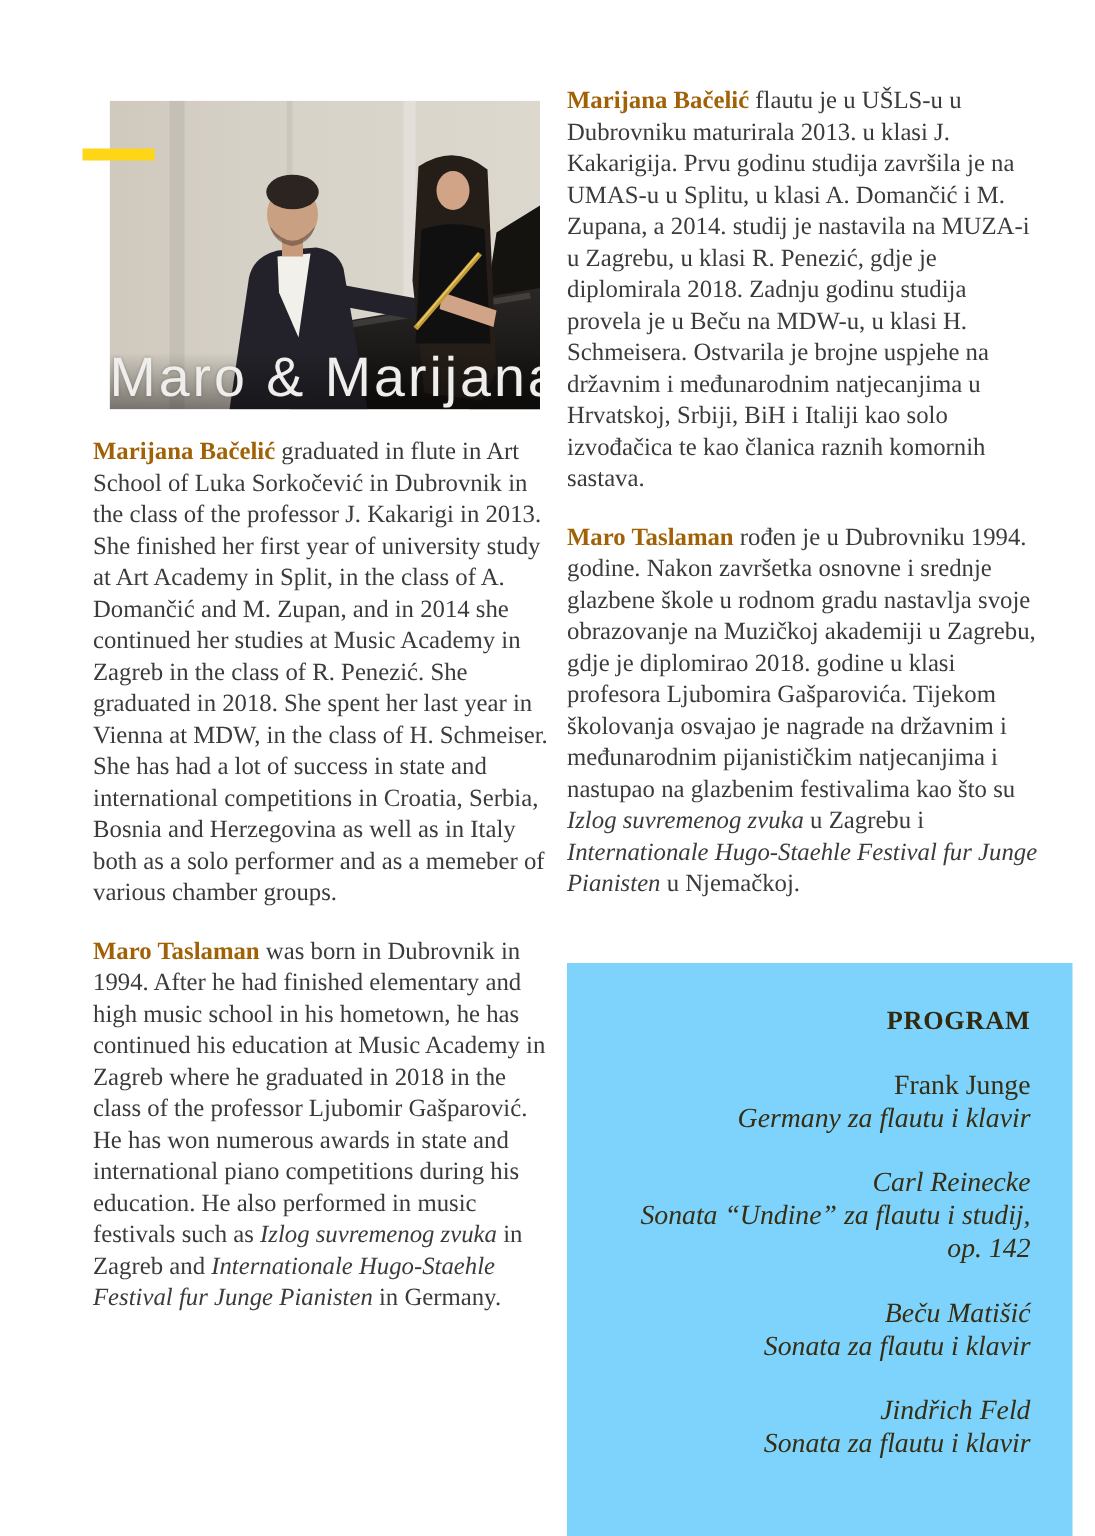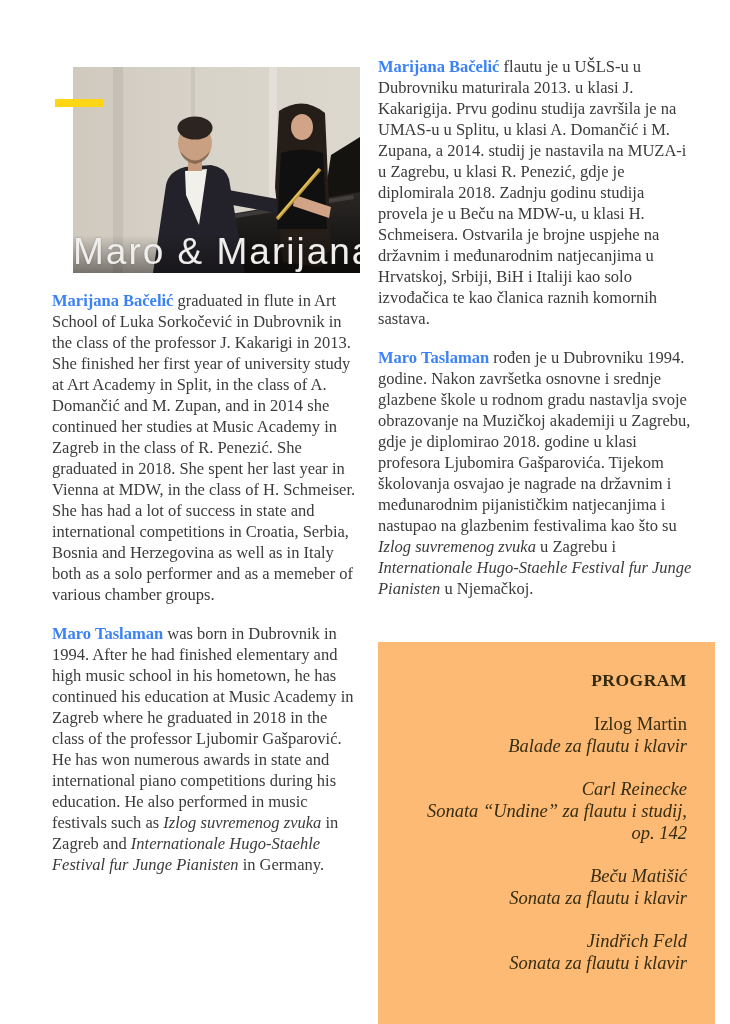--- a/index.html
+++ b/index.html
@@ -31,24 +31,24 @@
   .accent-dash{
     position:absolute;left:55px;top:99px;width:48px;height:8px;
     z-index:5;
   }
   
   .col{
     position:absolute;
     font-size:16.5px;line-height:21px;
     text-align:left;
   }
-  .col-left{left:52px;top:290px;width:304px;}
+  .col-left{left:62px;top:290px;width:304px;}
   .col-right{left:378px;top:56px;width:314px;}
   .col p{margin:0 0 18px 0;}
-  .col b{color:#3b82f6;}
+  .col b{color:#a16207;}
   .col em{}
   
   .program-box{
     position:absolute;left:378px;top:642px;width:337px;height:382px;
     box-sizing:border-box;
     padding:28px 28px 0 20px;
     text-align:right;
   }
   .program-title{
     font-weight:bold;
@@ -133,26 +133,26 @@
   <div class="col col-left">
     <p><b>Marijana Bačelić</b><span> graduated in flute in Art School of Luka Sorkočević in Dubrovnik in the class of the professor J. Kakarigi in 2013. She finished her first year of university study at Art Academy in Split, in the class of A. Domančić and M. Zupan, and in 2014 she continued her studies at Music Academy in Zagreb in the class of R. Penezić. She graduated in 2018. She spent her last year in Vienna at MDW, in the class of H. Schmeiser. She has had a lot of success in state and international competitions in Croatia, Serbia, Bosnia and Herzegovina as well as in Italy both as a solo performer and as a memeber of various chamber groups.</span></p>
     <p><b>Maro Taslaman</b><span> was born in Dubrovnik in 1994. After he had finished elementary and high music school in his hometown, he has continued his education at Music Academy in Zagreb where he graduated in 2018 in the class of the professor Ljubomir Gašparović. He has won numerous awards in state and international piano competitions during his education. He also performed in music festivals such as </span><em>Izlog suvremenog zvuka</em><span> in Zagreb and </span><em>Internationale Hugo-Staehle Festival fur Junge Pianisten</em><span> in Germany.</span></p>
   </div>
 
   <div class="col col-right">
     <p><b>Marijana Bačelić</b><span> flautu je u UŠLS-u u Dubrovniku maturirala 2013. u klasi J. Kakarigija. Prvu godinu studija završila je na UMAS-u u Splitu, u klasi A. Domančić i M. Zupana, a 2014. studij je nastavila na MUZA-i u Zagrebu, u klasi R. Penezić, gdje je diplomirala 2018. Zadnju godinu studija provela je u Beču na MDW-u, u klasi H. Schmeisera. Ostvarila je brojne uspjehe na državnim i međunarodnim natjecanjima u Hrvatskoj, Srbiji, BiH i Italiji kao solo izvođačica te kao članica raznih komornih sastava.</span></p>
     <p><b>Maro Taslaman</b><span> rođen je u Dubrovniku 1994. godine. Nakon završetka osnovne i srednje glazbene škole u rodnom gradu nastavlja svoje obrazovanje na Muzičkoj akademiji u Zagrebu, gdje je diplomirao 2018. godine u klasi profesora Ljubomira Gašparovića. Tijekom školovanja osvajao je nagrade na državnim i međunarodnim pijanističkim natjecanjima i nastupao na glazbenim festivalima kao što su </span><em>Izlog suvremenog zvuka</em><span> u Zagrebu i </span><em>Internationale Hugo-Staehle Festival fur Junge Pianisten</em><span> u Njemačkoj.</span></p>
   </div>
 
-  <div class="program-box" style="background:#fdba74;">
+  <div class="program-box" style="background:#7dd3fc;">
     <div class="program-title">PROGRAM</div>
 
     <div class="program-entry">
-      <div class="composer upright">Izlog Martin</div>
-      <div class="piece">Balade za flautu i klavir</div>
+      <div class="composer upright">Frank Junge</div>
+      <div class="piece">Germany za flautu i klavir</div>
     </div>
 
     <div class="program-entry">
       <div class="composer">Carl Reinecke</div>
       <div class="piece">Sonata “Undine” za flautu i studij,</div>
       <div class="piece">op. 142</div>
     </div>
 
     <div class="program-entry">
       <div class="composer">Beču Matišić</div>

